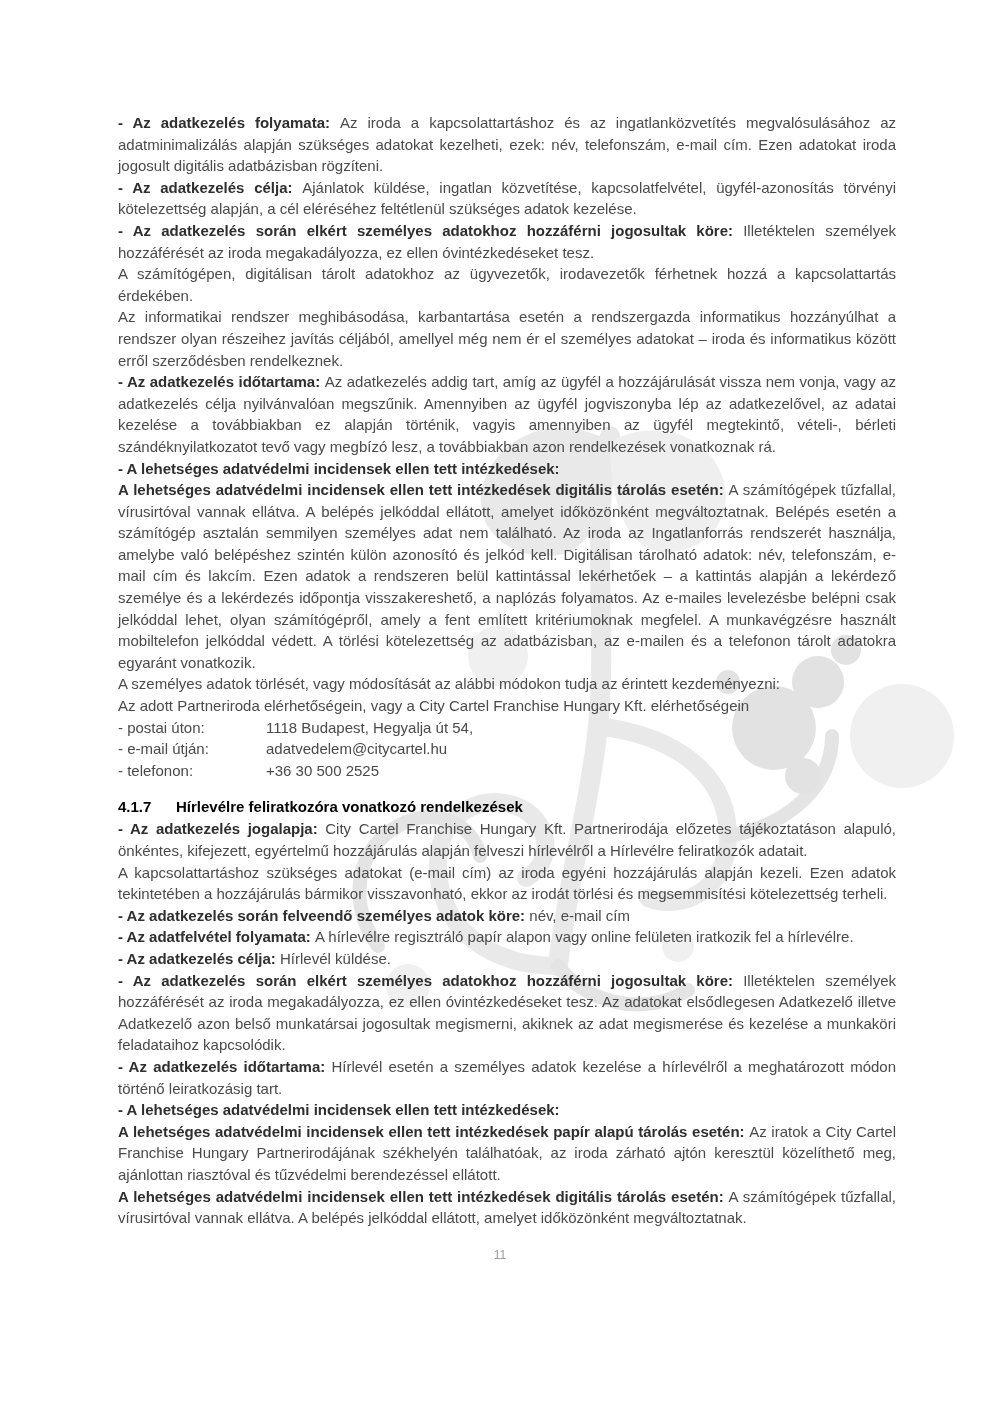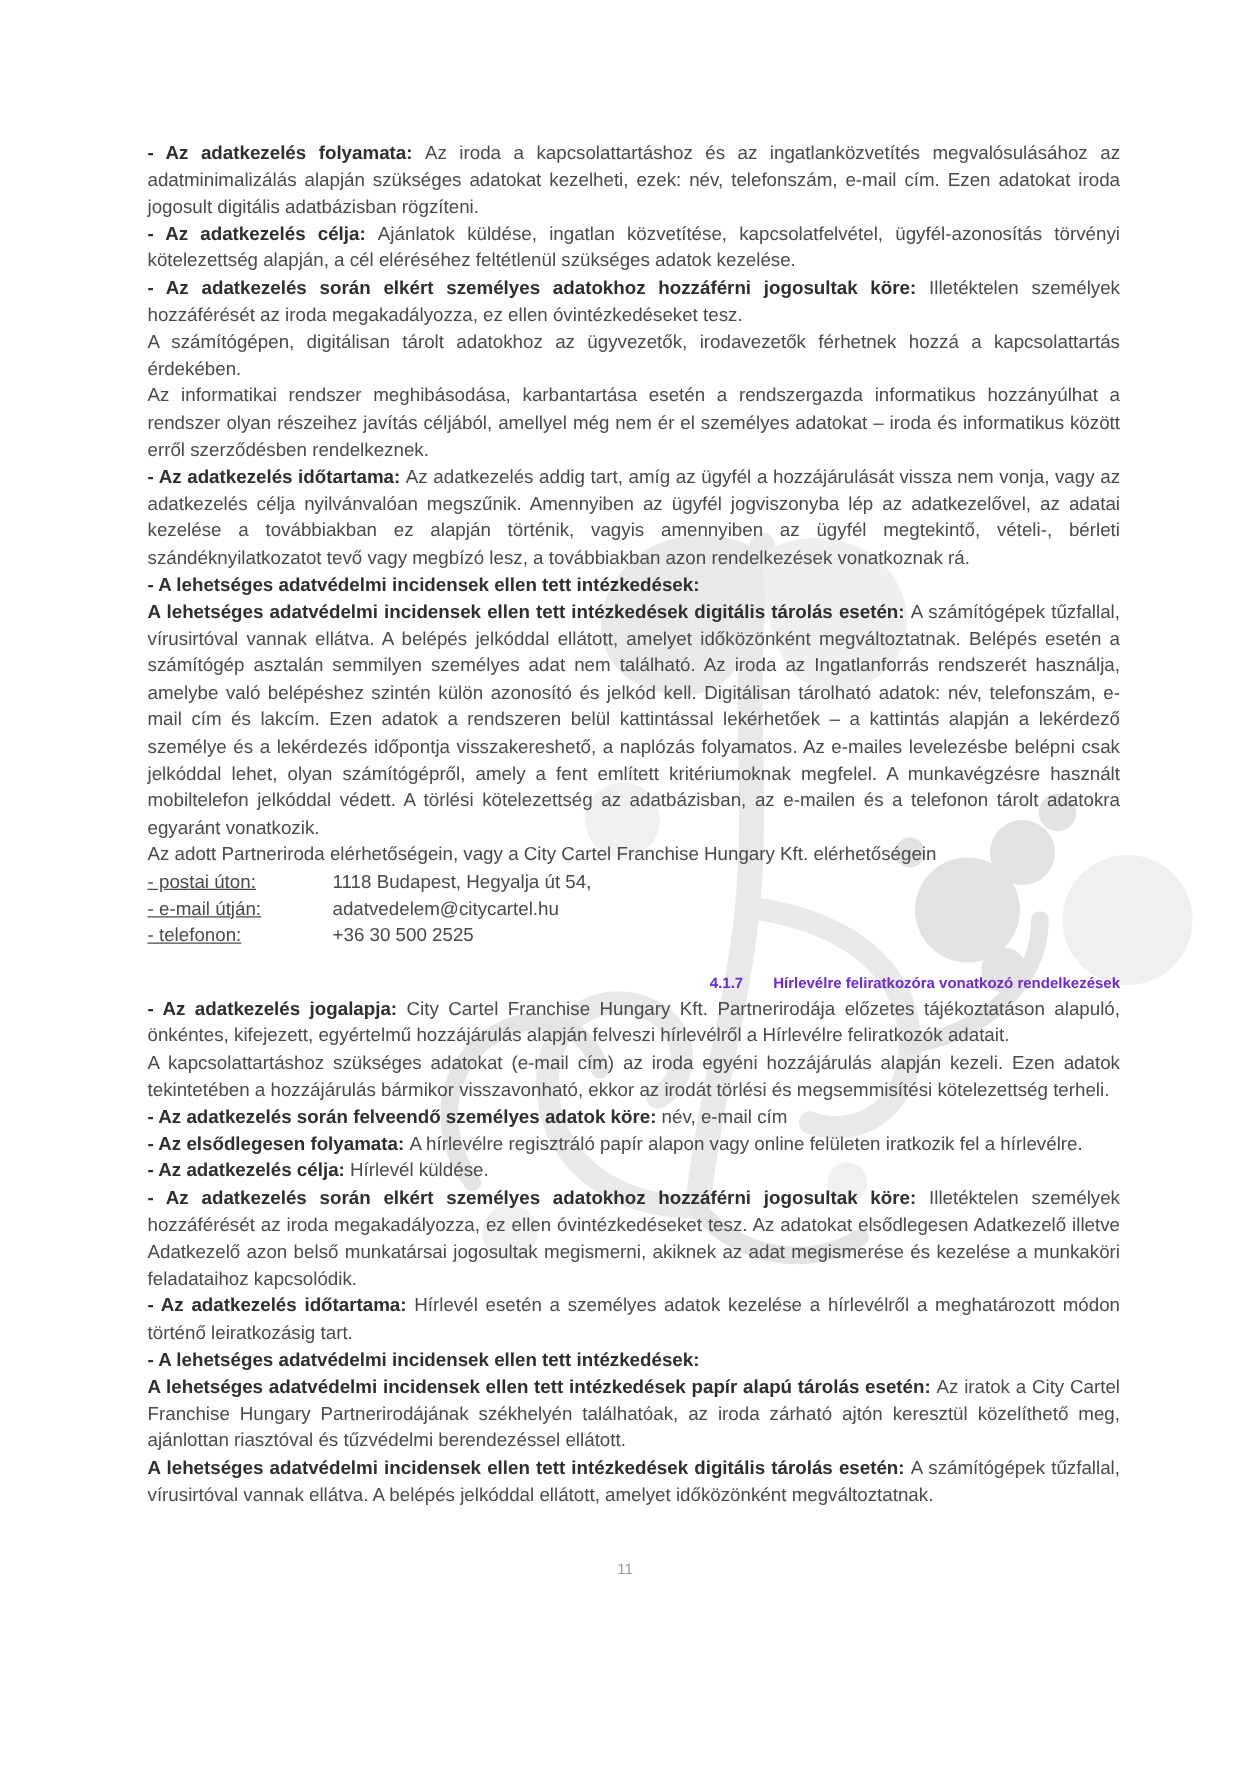--- a/index.html
+++ b/index.html
@@ -15,25 +15,25 @@
     z-index:0; pointer-events:none;
   }
   .content{
     position:absolute; left:118px; top:112px; width:778px; z-index:1;
     font-size:15px; line-height:21.6px; color:var(--text);
     text-align:justify;
   }
   .para{margin:0; padding:0;}
   .para b{color:var(--bold); font-weight:bold;}
   .contact-row{display:flex; text-align:left;}
-  .c-label{width:148px; flex:0 0 148px;text-decoration:underline;}
+  .c-label{width:148px; flex:0 0 148px;}
   .c-value{flex:1;}
   .heading{
-    margin-top:15px; margin-bottom:0; text-align:right;
-    font-weight:bold; color:#6d28d9; font-size:12px; line-height:22px;
+    margin-top:15px; margin-bottom:0; text-align:left;
+    font-weight:bold; color:#000000; font-size:15px; line-height:22px;
   }
   .h-num{display:inline-block; min-width:34px; margin-right:24px;}
   .page-number{
     position:absolute; left:0; top:1248px; width:100%;
     text-align:center; font-size:12px; color:var(--pagenum); z-index:1;
   }
 </style>
 </head>
 <body>
 
@@ -73,38 +73,39 @@
 
   <div class="content">
       <p class="para"><b>- Az adatkezelés folyamata: </b><span>Az iroda a kapcsolattartáshoz és az ingatlanközvetítés megvalósulásához az adatminimalizálás alapján szükséges adatokat kezelheti, ezek: név, telefonszám, e-mail cím. Ezen adatokat iroda jogosult digitális adatbázisban rögzíteni.</span></p>
       <p class="para"><b>- Az adatkezelés célja: </b><span>Ajánlatok küldése, ingatlan közvetítése, kapcsolatfelvétel, ügyfél-azonosítás törvényi kötelezettség alapján, a cél eléréséhez feltétlenül szükséges adatok kezelése.</span></p>
       <p class="para"><b>- Az adatkezelés során elkért személyes adatokhoz hozzáférni jogosultak köre: </b><span>Illetéktelen személyek hozzáférését az iroda megakadályozza, ez ellen óvintézkedéseket tesz.</span></p>
       <p class="para"><span>A számítógépen, digitálisan tárolt adatokhoz az ügyvezetők, irodavezetők férhetnek hozzá a kapcsolattartás érdekében.</span></p>
       <p class="para"><span>Az informatikai rendszer meghibásodása, karbantartása esetén a rendszergazda informatikus hozzányúlhat a rendszer olyan részeihez javítás céljából, amellyel még nem ér el személyes adatokat – iroda és informatikus között erről szerződésben rendelkeznek.</span></p>
       <p class="para"><b>- Az adatkezelés időtartama: </b><span>Az adatkezelés addig tart, amíg az ügyfél a hozzájárulását vissza nem vonja, vagy az adatkezelés célja nyilvánvalóan megszűnik. Amennyiben az ügyfél jogviszonyba lép az adatkezelővel, az adatai kezelése a továbbiakban ez alapján történik, vagyis amennyiben az ügyfél megtekintő, vételi-, bérleti szándéknyilatkozatot tevő vagy megbízó lesz, a továbbiakban azon rendelkezések vonatkoznak rá.</span></p>
       <p class="para"><b>- A lehetséges adatvédelmi incidensek ellen tett intézkedések:</b></p>
       <p class="para"><b>A lehetséges adatvédelmi incidensek ellen tett intézkedések digitális tárolás esetén: </b><span>A számítógépek tűzfallal, vírusirtóval vannak ellátva. A belépés jelkóddal ellátott, amelyet időközönként megváltoztatnak. Belépés esetén a számítógép asztalán semmilyen személyes adat nem található. Az iroda az Ingatlanforrás rendszerét használja, amelybe való belépéshez szintén külön azonosító és jelkód kell. Digitálisan tárolható adatok: név, telefonszám, e-mail cím és lakcím. Ezen adatok a rendszeren belül kattintással lekérhetőek – a kattintás alapján a lekérdező személye és a lekérdezés időpontja visszakereshető, a naplózás folyamatos. Az e-mailes levelezésbe belépni csak jelkóddal lehet, olyan számítógépről, amely a fent említett kritériumoknak megfelel. A munkavégzésre használt mobiltelefon jelkóddal védett. A törlési kötelezettség az adatbázisban, az e-mailen és a telefonon tárolt adatokra egyaránt vonatkozik.</span></p>
+      <p class="para"><span>A személyes adatok törlését, vagy módosítását az alábbi módokon tudja az érintett kezdeményezni:</span></p>
       <p class="para"><span>Az adott Partneriroda elérhetőségein, vagy a City Cartel Franchise Hungary Kft. elérhetőségein</span></p>
       <div class="contact-row">
         <span class="c-label">- postai úton:</span>
         <span class="c-value">1118 Budapest, Hegyalja út 54,</span>
       </div>
       <div class="contact-row">
         <span class="c-label">- e-mail útján:</span>
         <span class="c-value">adatvedelem@citycartel.hu</span>
       </div>
       <div class="contact-row">
         <span class="c-label">- telefonon:</span>
         <span class="c-value">+36 30 500 2525</span>
       </div>
       <div class="heading"><span class="h-num">4.1.7</span><span class="h-title">Hírlevélre feliratkozóra vonatkozó rendelkezések</span></div>
       <p class="para"><b>- Az adatkezelés jogalapja: </b><span>City Cartel Franchise Hungary Kft. Partnerirodája előzetes tájékoztatáson alapuló, önkéntes, kifejezett, egyértelmű hozzájárulás alapján felveszi hírlevélről a Hírlevélre feliratkozók adatait.</span></p>
       <p class="para"><span>A kapcsolattartáshoz szükséges adatokat (e-mail cím) az iroda egyéni hozzájárulás alapján kezeli. Ezen adatok tekintetében a hozzájárulás bármikor visszavonható, ekkor az irodát törlési és megsemmisítési kötelezettség terheli.</span></p>
       <p class="para"><b>- Az adatkezelés során felveendő személyes adatok köre: </b><span>név, e-mail cím</span></p>
-      <p class="para"><b>- Az elsődlegesen folyamata: </b><span>A hírlevélre regisztráló papír alapon vagy online felületen iratkozik fel a hírlevélre.</span></p>
+      <p class="para"><b>- Az adatfelvétel folyamata: </b><span>A hírlevélre regisztráló papír alapon vagy online felületen iratkozik fel a hírlevélre.</span></p>
       <p class="para"><b>- Az adatkezelés célja: </b><span>Hírlevél küldése.</span></p>
       <p class="para"><b>- Az adatkezelés során elkért személyes adatokhoz hozzáférni jogosultak köre: </b><span>Illetéktelen személyek hozzáférését az iroda megakadályozza, ez ellen óvintézkedéseket tesz. Az adatokat elsődlegesen Adatkezelő illetve Adatkezelő azon belső munkatársai jogosultak megismerni, akiknek az adat megismerése és kezelése a munkaköri feladataihoz kapcsolódik.</span></p>
       <p class="para"><b>- Az adatkezelés időtartama: </b><span>Hírlevél esetén a személyes adatok kezelése a hírlevélről a meghatározott módon történő leiratkozásig tart.</span></p>
       <p class="para"><b>- A lehetséges adatvédelmi incidensek ellen tett intézkedések:</b></p>
       <p class="para"><b>A lehetséges adatvédelmi incidensek ellen tett intézkedések papír alapú tárolás esetén: </b><span>Az iratok a City Cartel Franchise Hungary Partnerirodájának székhelyén találhatóak, az iroda zárható ajtón keresztül közelíthető meg, ajánlottan riasztóval és tűzvédelmi berendezéssel ellátott.</span></p>
       <p class="para"><b>A lehetséges adatvédelmi incidensek ellen tett intézkedések digitális tárolás esetén: </b><span>A számítógépek tűzfallal, vírusirtóval vannak ellátva. A belépés jelkóddal ellátott, amelyet időközönként megváltoztatnak.</span></p>
     </div>
 
   <div class="page-number">11</div>
 </div>

